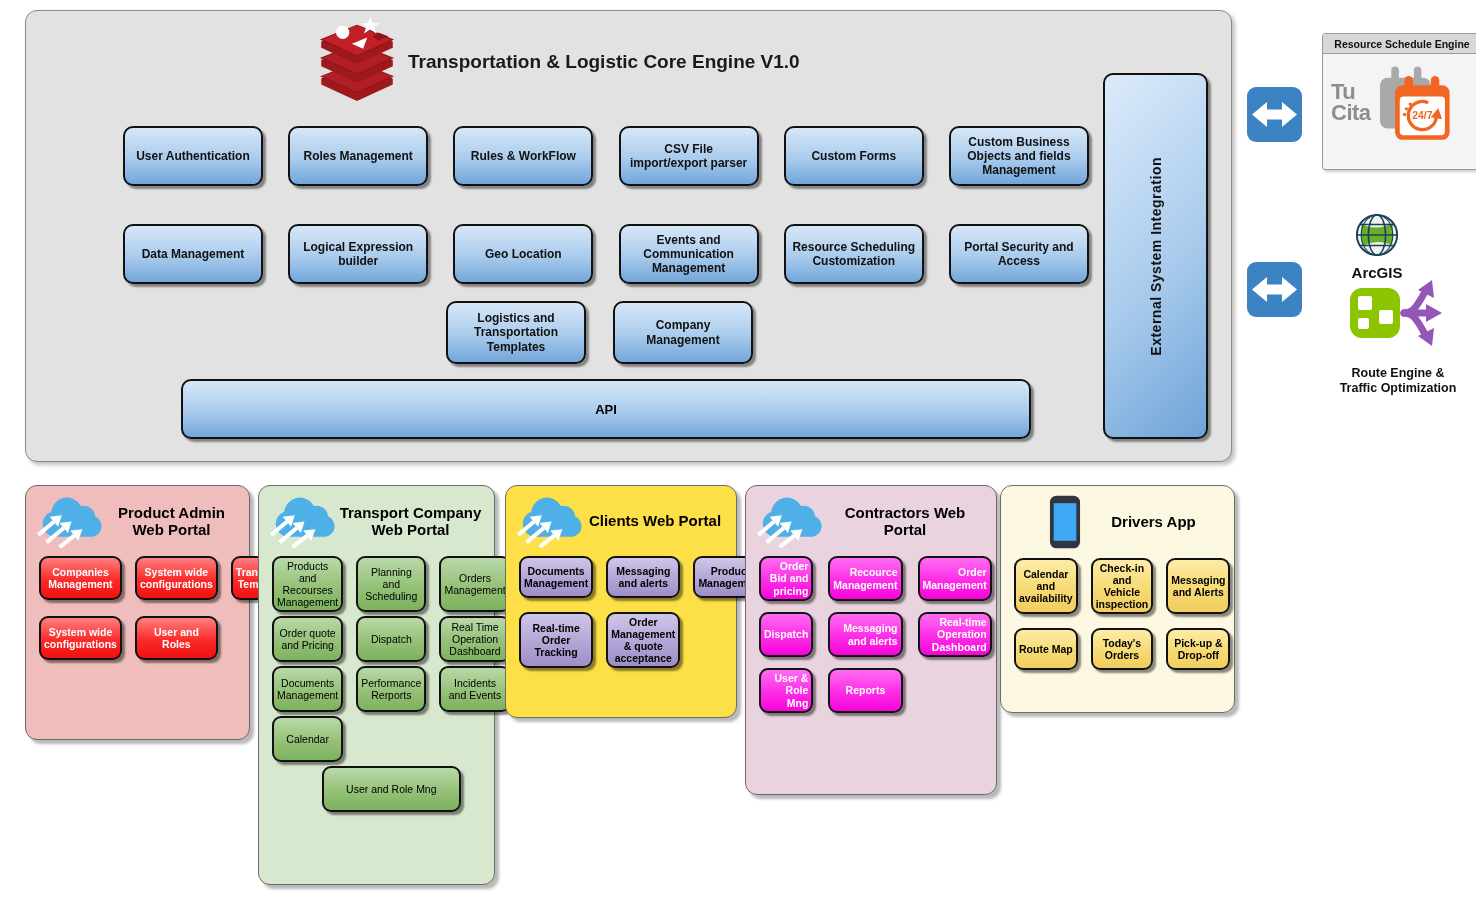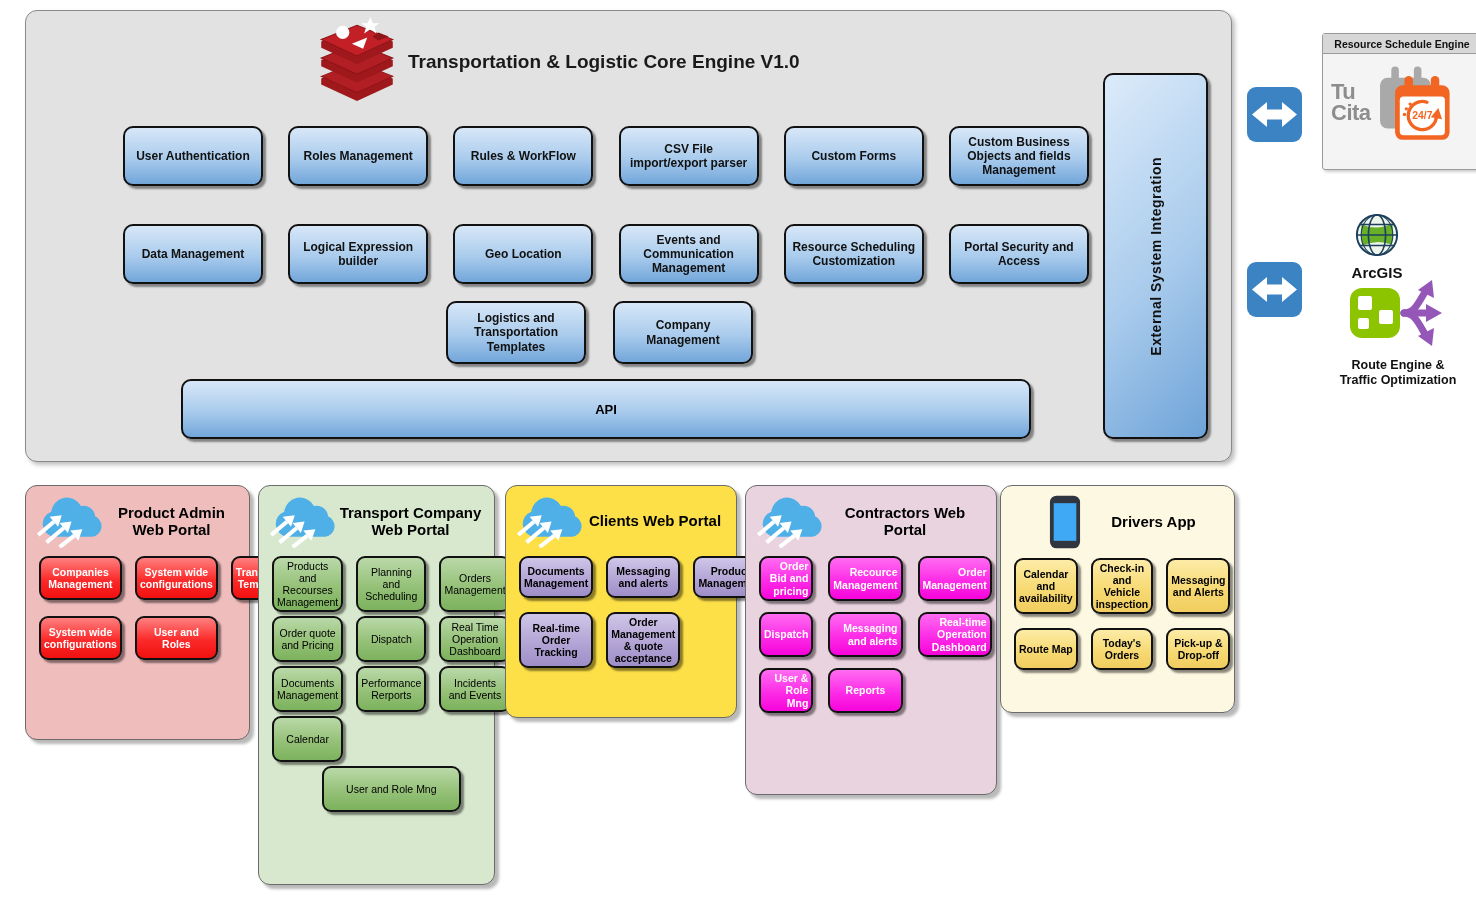--- a/index.html
+++ b/index.html
@@ -44,21 +44,21 @@
   .res-box .hdr { height:20px; background:#d7d7d7; border-bottom:1px solid #9a9a9a;
                   display:flex; align-items:center; justify-content:center;
                   font-size:10.5px; font-weight:bold; color:#111; }
   .tucita-wrap { position:relative; width:100%; height:110px; }
   .tucita-text { position:absolute; left:8px; top:28px; color:#8d8d8d; font-weight:bold;
                  font-size:22px; line-height:.95; letter-spacing:-.5px; }
   .tucita-cal { position:absolute; left:42px; top:6px; }
   .arcgis { position:absolute; left:1332px; top:212px; width:90px; text-align:center; }
   .arcgis .lbl { margin-top:2px; font-size:15px; font-weight:600; color:#111; }
   .route { position:absolute; left:1327px; top:272px; width:142px; text-align:center; }
-  .route .lbl { margin-top:2px; font-size:12.5px; font-weight:bold; line-height:1.2; color:#111; }
+  .route .lbl { margin-top:10px; font-size:12.5px; font-weight:bold; line-height:1.2; color:#111; }
 
   
   .portal { position:absolute; top:485px; border:1px solid #6b6b6b; border-radius:12px;
             box-shadow:4px 4px 3px #b9b9b9; }
   .portal-hdr { display:flex; align-items:center; padding:8px 8px 2px 8px; }
   .portal-title { flex:1; text-align:center; font-size:15px; font-weight:bold; line-height:1.15; color:#000; }
   .btn-grid { display:grid; grid-template-columns:1fr 1fr 1fr; padding:6px 13px 0 13px; }
   .btn { border:2px solid #111; border-radius:9px; box-shadow:3px 3px 2px rgba(0,0,0,.45);
          display:flex; align-items:center; justify-content:center; text-align:center;
          font-size:10.5px; line-height:1.15; padding:2px 3px; }

